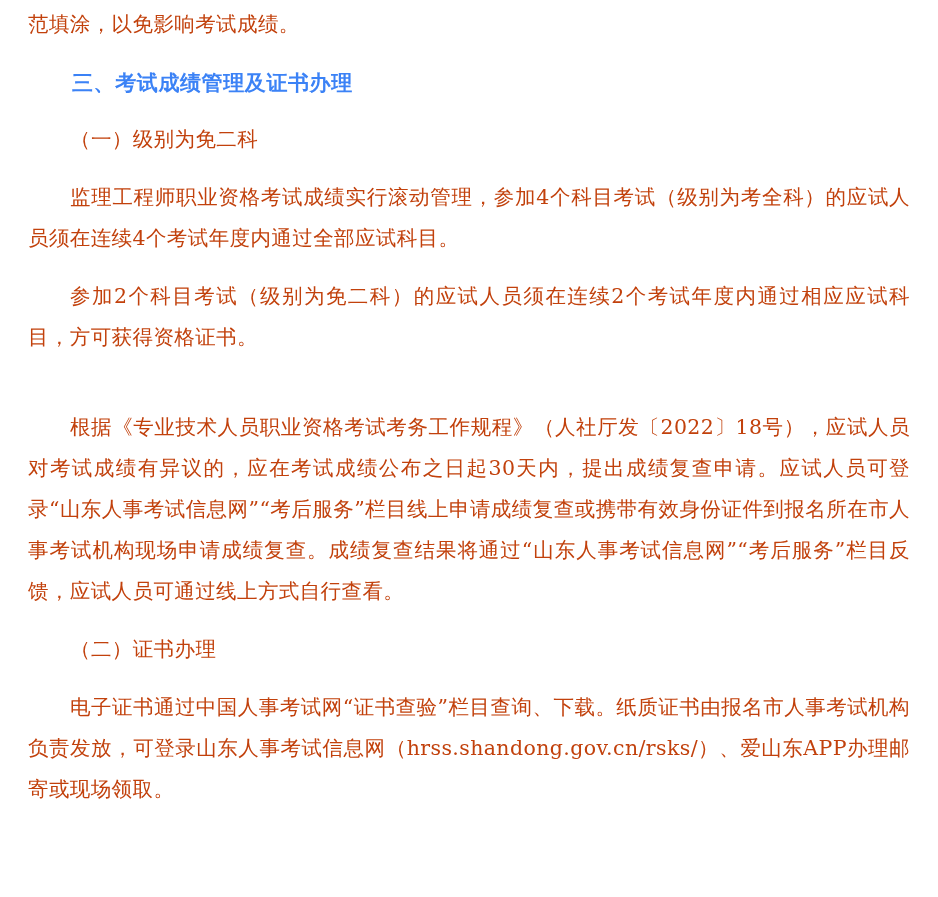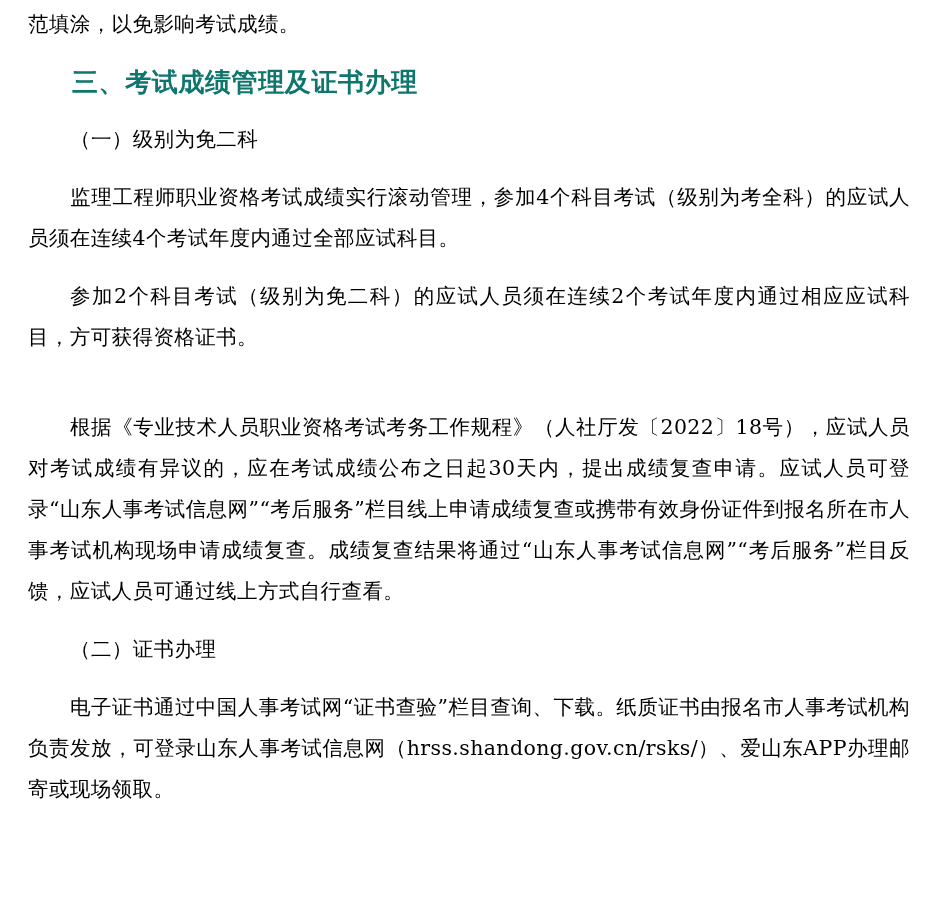--- a/index.html
+++ b/index.html
@@ -25,34 +25,34 @@
   }
   
   .para {
     font-size: 20.5px;
     line-height: 41px;
     letter-spacing: 0.4px;
     text-align: justify;
     text-justify: inter-ideograph;
     margin: 0 0 1px 0;
     text-indent: 42px;
-    color: #000000;
+    color: #c2410c;
   }
   .para.no-indent {
     text-indent: 0;
   }
   
   .heading {
-    font-size: 26px;
+    font-size: 21px;
     line-height: 41px;
     font-weight: bold;
     letter-spacing: 0.6px;
     margin: 0;
     text-indent: 44px;
-    color: #0f766e;
+    color: #3b82f6;
   }
   .gap-md { height: 16px; }
 </style>
 </head>
 <body>
 
 <div class="page">
   <div class="doc-body" id="doc-body">
       <div class="para no-indent" id="top-fragment">范填涂，以免影响考试成绩。</div>
       <div class="gap-md" id="spacer-1"></div>

